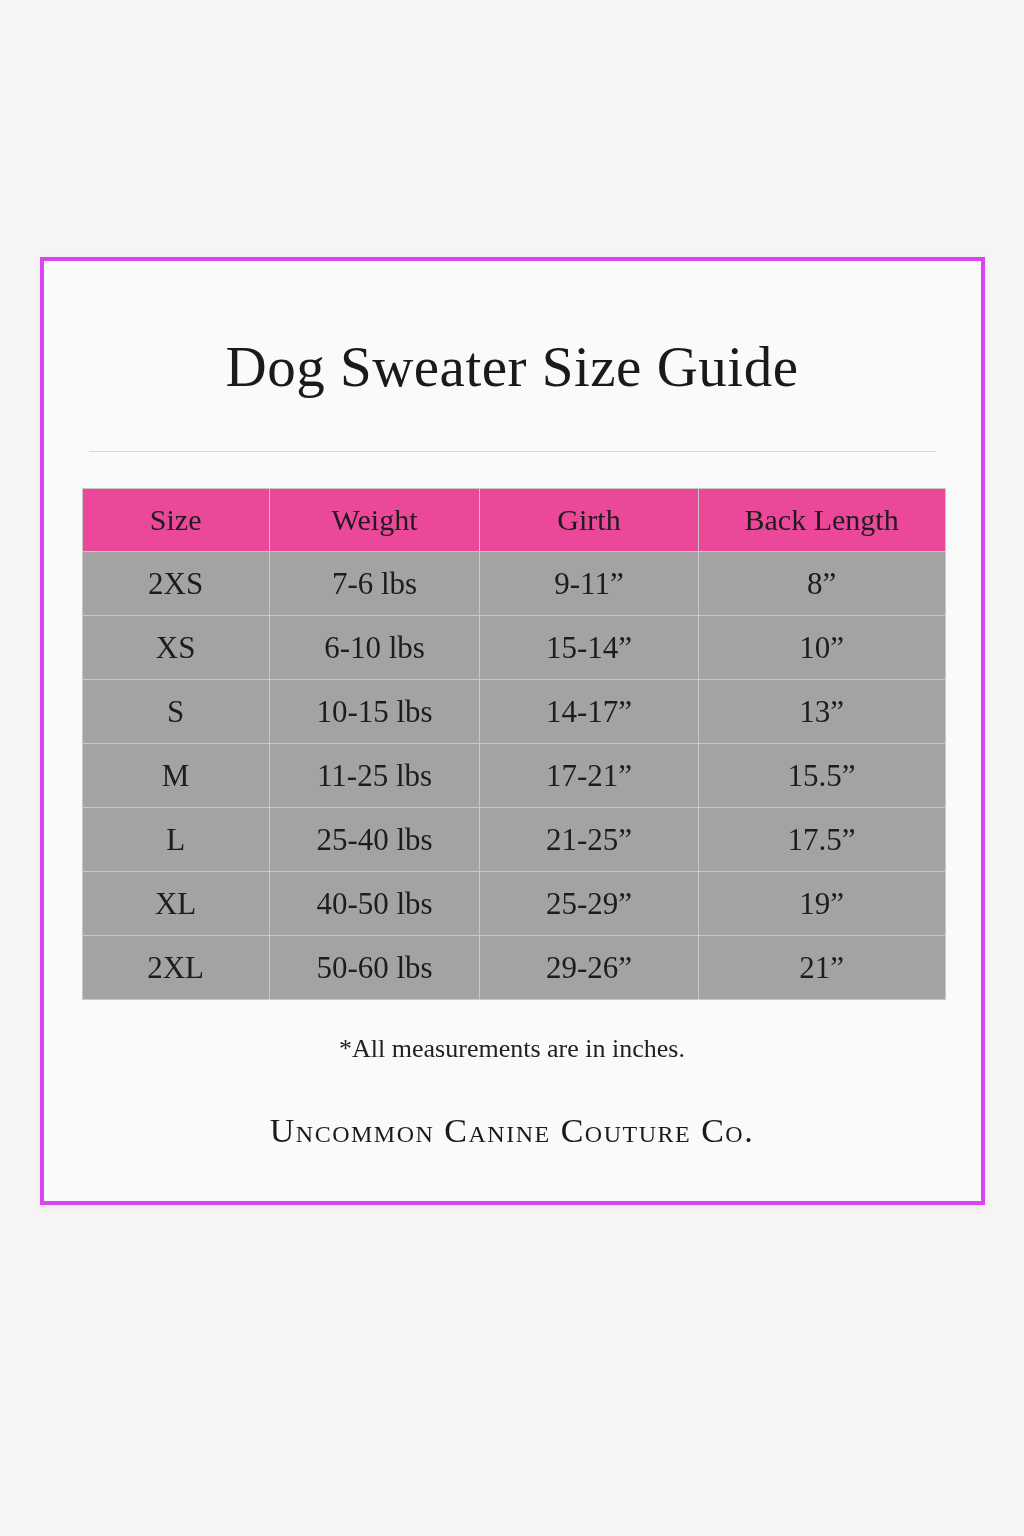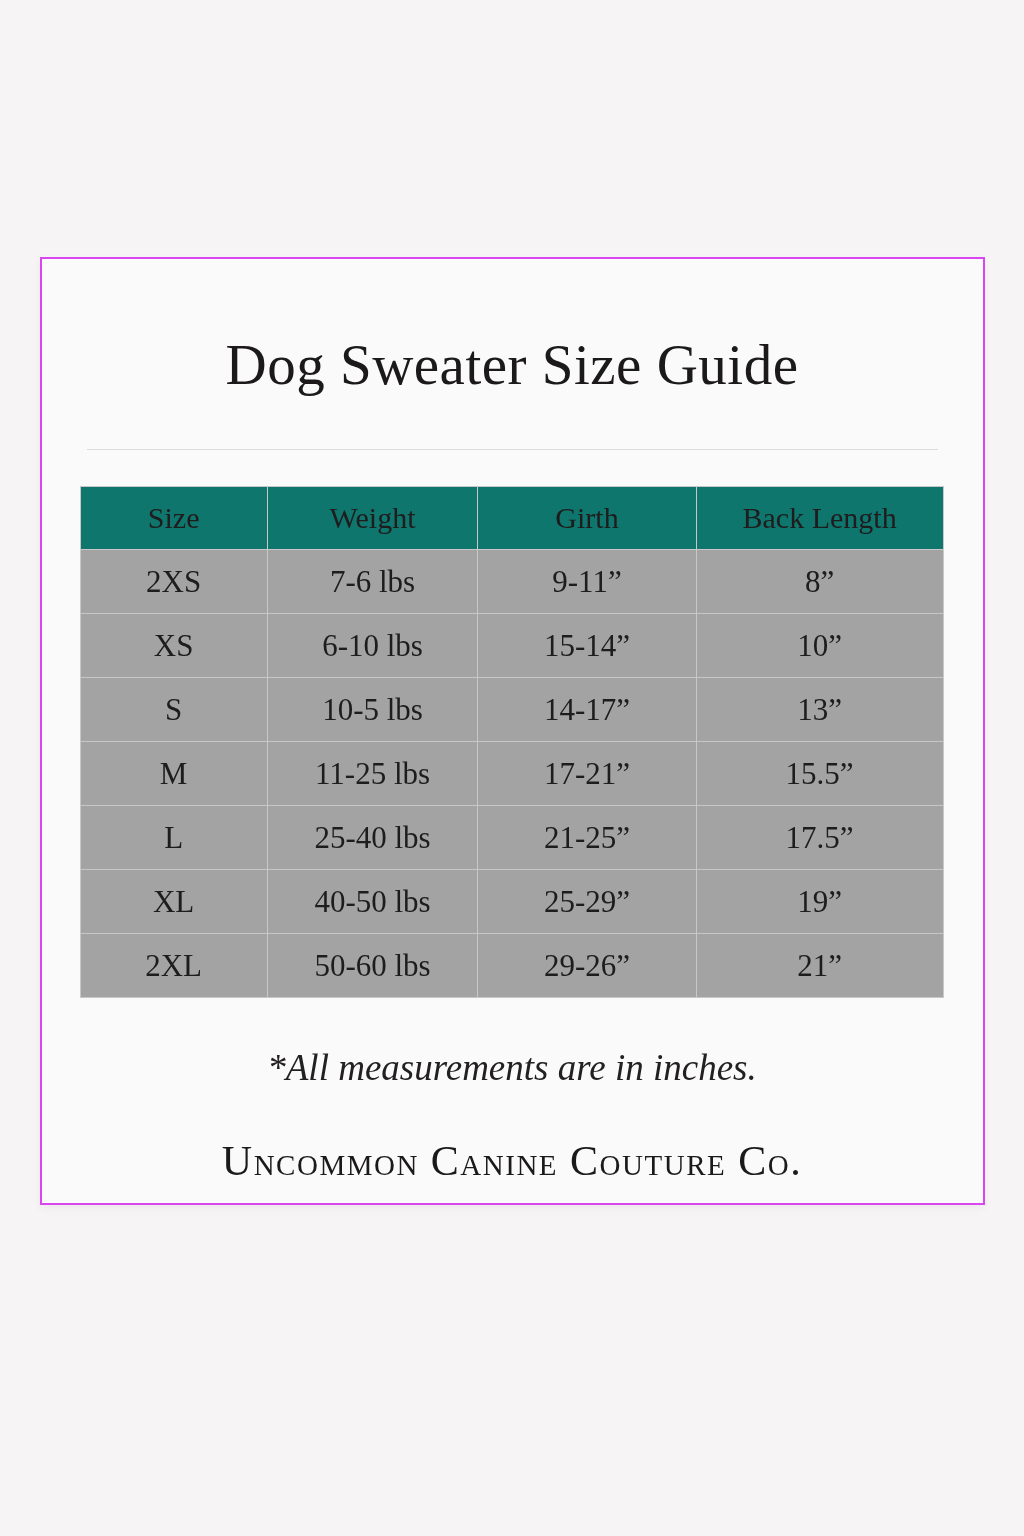--- a/index.html
+++ b/index.html
@@ -7,21 +7,21 @@
     width: 1024px; height: 1536px;
     background: #f6f4f5;
     font-family: "Liberation Serif", "DejaVu Serif", serif;
     color: #1e1c1d;
     overflow: hidden;
   }
   .card {
     width: 945px; height: 948px;
     margin: 257px auto 0 auto;
     background: #fbfafa;
-    border: 2px solid #d946ef;
+    border: 4px solid #d946ef;
     box-shadow: 0 3px 8px rgba(0,0,0,0.05);
   }
   .title {
     padding-top: 72px;
     text-align: center;
     font-size: 57px;
     line-height: 68px;
     font-weight: 500;
     letter-spacing: 0.5px;
     color: #1b191a;
@@ -37,45 +37,44 @@
     width: 864px;
     table-layout: fixed;
   }
   table.size-table th, table.size-table td {
     border: 1px solid #c9c7c8;
     text-align: center;
     vertical-align: middle;
     font-weight: normal;
   }
   table.size-table th {
-    background: #0f766e;
+    background: #ec4899;
     height: 63px;
     font-size: 30px;
   }
   table.size-table td {
     height: 64px;
     font-size: 31px;
     background: #a3a3a3;
   }
   .col-size   { width: 21.7%; }
   .col-weight { width: 24.4%; }
   .col-girth  { width: 25.3%; }
   .col-back   { width: 28.6%; }
   .note {
-    margin-top: 48px;
+    margin-top: 34px;
     text-align: center;
-    font-style: italic;
-    font-size: 37px;
+    font-size: 26px;
     color: #222021;
   }
   .brand {
     margin-top: 48px;
     text-align: center;
     font-variant: small-caps;
-    font-size: 42px;
+    font-size: 34px;
     letter-spacing: 1.5px;
     color: #1b191a;
   }
 </style>
 </head>
 <body>
 
 <div class="card">
 
   <h1 class="title">Dog Sweater Size Guide</h1>
@@ -99,21 +98,21 @@
         <td>8”</td>
       </tr>
       <tr>
         <td>XS</td>
         <td>6-10 lbs</td>
         <td>15-14”</td>
         <td>10”</td>
       </tr>
       <tr>
         <td>S</td>
-        <td>10-5 lbs</td>
+        <td>10-15 lbs</td>
         <td>14-17”</td>
         <td>13”</td>
       </tr>
       <tr>
         <td>M</td>
         <td>11-25 lbs</td>
         <td>17-21”</td>
         <td>15.5”</td>
       </tr>
       <tr>

